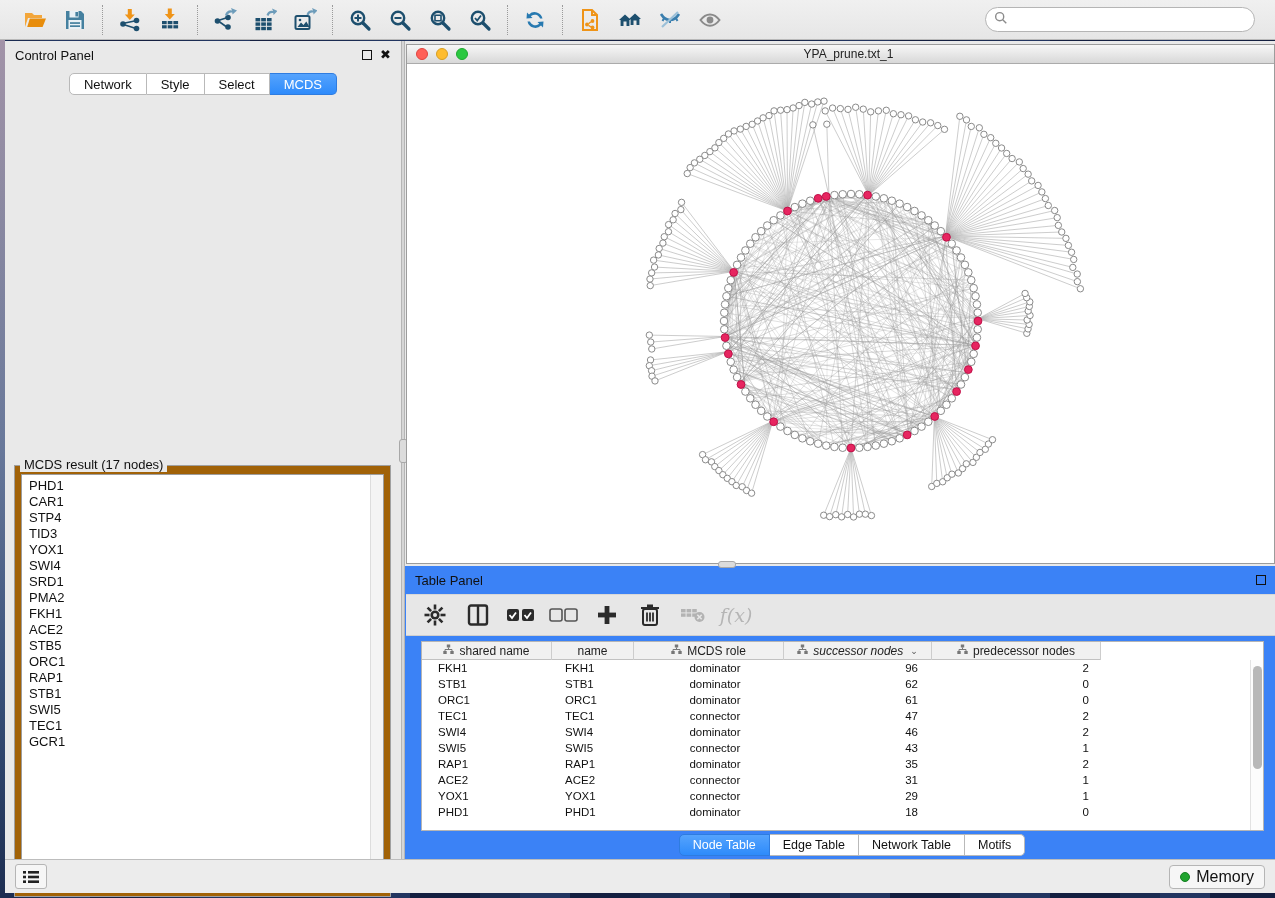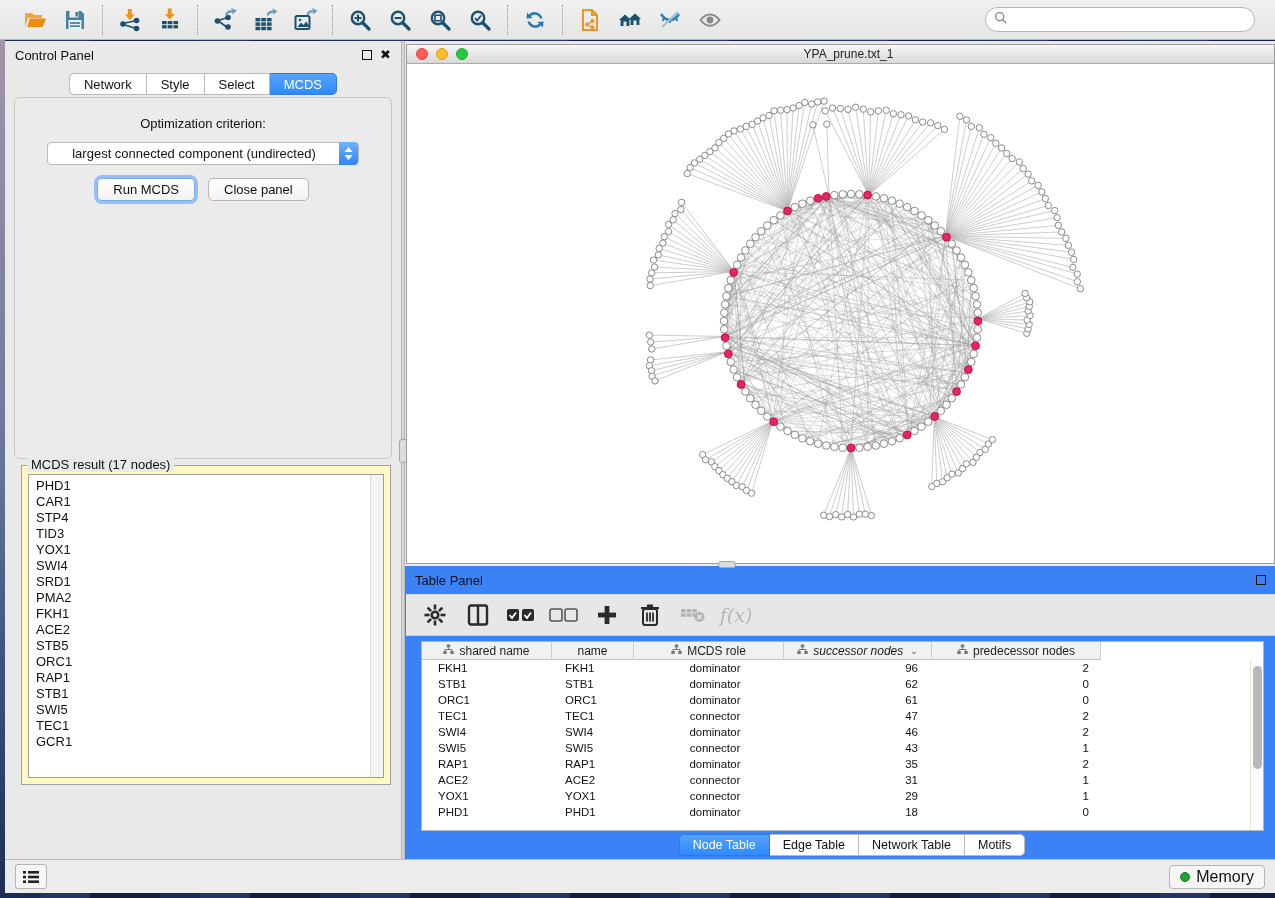--- a/index.html
+++ b/index.html
@@ -51,22 +51,22 @@
   .mac-select .val { flex:1; text-align:center; font-size:13px; padding-right:18px; }
   .mac-select .cap { position:absolute; right:0; top:-1px; bottom:-1px; width:19px; border-radius:0 4px 4px 0;
     background:linear-gradient(180deg,#6fb1fd,#3184f8); display:flex; flex-direction:column;
     align-items:center; justify-content:center; gap:1px; }
   .mac-select .cap svg { width:9px; height:6px; display:block; }
   .btn-row { display:flex; justify-content:center; gap:13px; margin-top:13px; }
   .btn { background:linear-gradient(180deg,#ffffff,#f3f3f3); border:1px solid #b5b5b5; border-radius:5px;
     font-size:13px; padding:3px 15px; height:23px; display:flex; align-items:center; color:#111; }
   .btn.focus { box-shadow:0 0 0 3px rgba(108,168,250,.65); border-color:#7aa9e8; }
 
-  .mcds-box { position:absolute; left:16px; right:10px; top:424px; height:320px;
-    border:1px solid #a0a0a0; background:#fef9c3; }
+  .mcds-box { position:absolute; left:9px; right:10px; top:424px; height:432px;
+    border:1px solid #a0a0a0; background:#a16207; }
   .mcds-legend { position:absolute; top:-9px; left:5px; background:#e9e9e9; padding:0 4px; font-size:13px; }
   .mcds-list { position:absolute; left:6px; right:6px; top:8px; bottom:6px; background:#fff;
     border:1px solid #9d9d9d; overflow:hidden; padding:3px 0 0 7px; }
   .mcds-scroll { position:absolute; right:0; top:0; bottom:0; width:13px; background:#f4f4f4; border-left:1px solid #ddd; }
   .mcds-item { font-size:13px; line-height:16px; color:#111; }
 
   
   .v-split { position:absolute; left:396px; top:0; width:4px; height:818px; background:#d6d6d6;
     border-left:1px solid #b5b5b5; border-right:1px solid #b5b5b5; }
   .v-handle { position:absolute; left:-3px; top:398px; width:9px; height:24px; background:#dcdcdc;
@@ -351,38 +351,20 @@
         <span class="w-close">✖</span>
       </span>
     </div>
     <div class="seg-tabs">
       <div class="seg">Network</div>
       <div class="seg">Style</div>
       <div class="seg">Select</div>
       <div class="seg sel">MCDS</div>
     </div>
 
-    <div class="cpanel-inner">
-      <div class="opt-label">Optimization criterion:</div>
-      <div class="mac-select">
-        <span class="val">largest connected component (undirected)</span>
-        <span class="cap">
-          <svg viewBox="0 0 9 6">
-              <path d="M4.5 0 L8.5 5 H0.5 Z" fill="#fff"></path>
-            </svg>
-          <svg viewBox="0 0 9 6">
-              <path d="M4.5 6 L8.5 1 H0.5 Z" fill="#fff"></path>
-            </svg>
-        </span>
-      </div>
-      <div class="btn-row">
-        <button class="btn focus">Run MCDS</button>
-        <button class="btn">Close panel</button>
-      </div>
-    </div>
 
     <div class="mcds-box">
       <span class="mcds-legend">MCDS result (17 nodes)</span>
       <div class="mcds-list">
         <div class="mcds-scroll"></div>
       <div class="mcds-item">PHD1</div>
           <div class="mcds-item">CAR1</div>
           <div class="mcds-item">STP4</div>
           <div class="mcds-item">TID3</div>
           <div class="mcds-item">YOX1</div>

